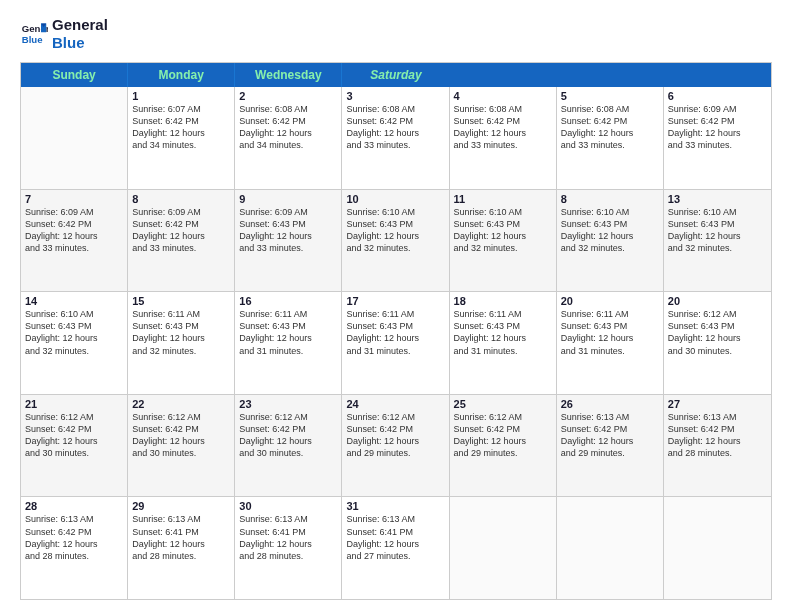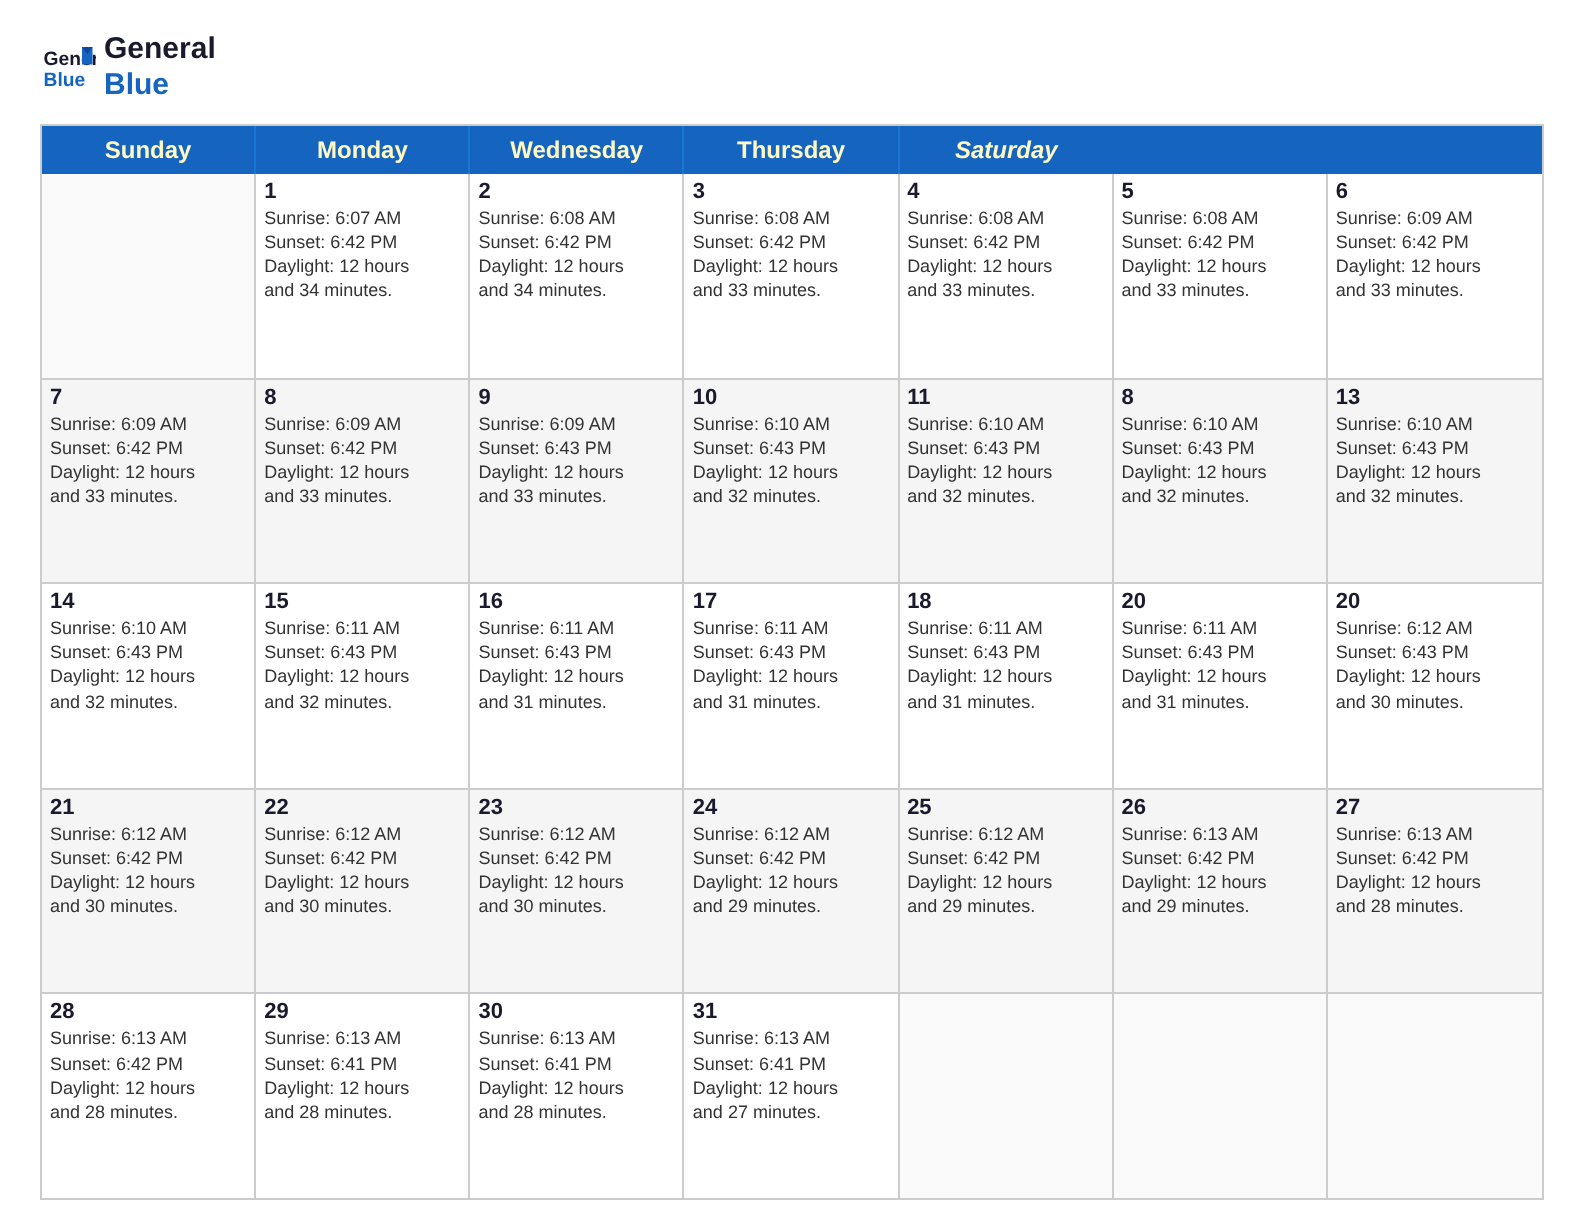--- a/index.html
+++ b/index.html
@@ -56,21 +56,21 @@
       display: flex;
       flex-direction: column;
       border: 1px solid #ccc;
     }
     .cal-header {
       display: grid;
       grid-template-columns: repeat(7, 1fr);
       background: #1565c0;
     }
     .cal-header-cell {
-      color: #fef9c3;
+      color: #86efac;
       font-size: 12px;
       font-weight: bold;
       text-align: center;
       padding: 5px 2px;
       border-right: 1px solid #1976d2;
     }
     .cal-header-cell:last-child { border-right: none; font-style: italic; }
     .cal-body {
       flex: 1;
       display: flex;
@@ -127,21 +127,20 @@
       <div class="month-year"></div>
       <div class="location"></div>
     </div>
   </div>
 
   <div class="calendar">
     <div class="cal-header">
     <div class="cal-header-cell">Sunday</div>
         <div class="cal-header-cell">Monday</div>
         <div class="cal-header-cell">Wednesday</div>
-        <div class="cal-header-cell">Thursday</div>
         <div class="cal-header-cell">Saturday</div>
       </div>
     <div class="cal-body">
     <div class="cal-row">
           <div class="cal-cell empty"></div>
           <div class="cal-cell">
         <div class="day-num">1</div>
         <div class="cell-line">Sunrise: 6:07 AM</div>
         <div class="cell-line">Sunset: 6:42 PM</div>
         <div class="cell-line">Daylight: 12 hours</div>

